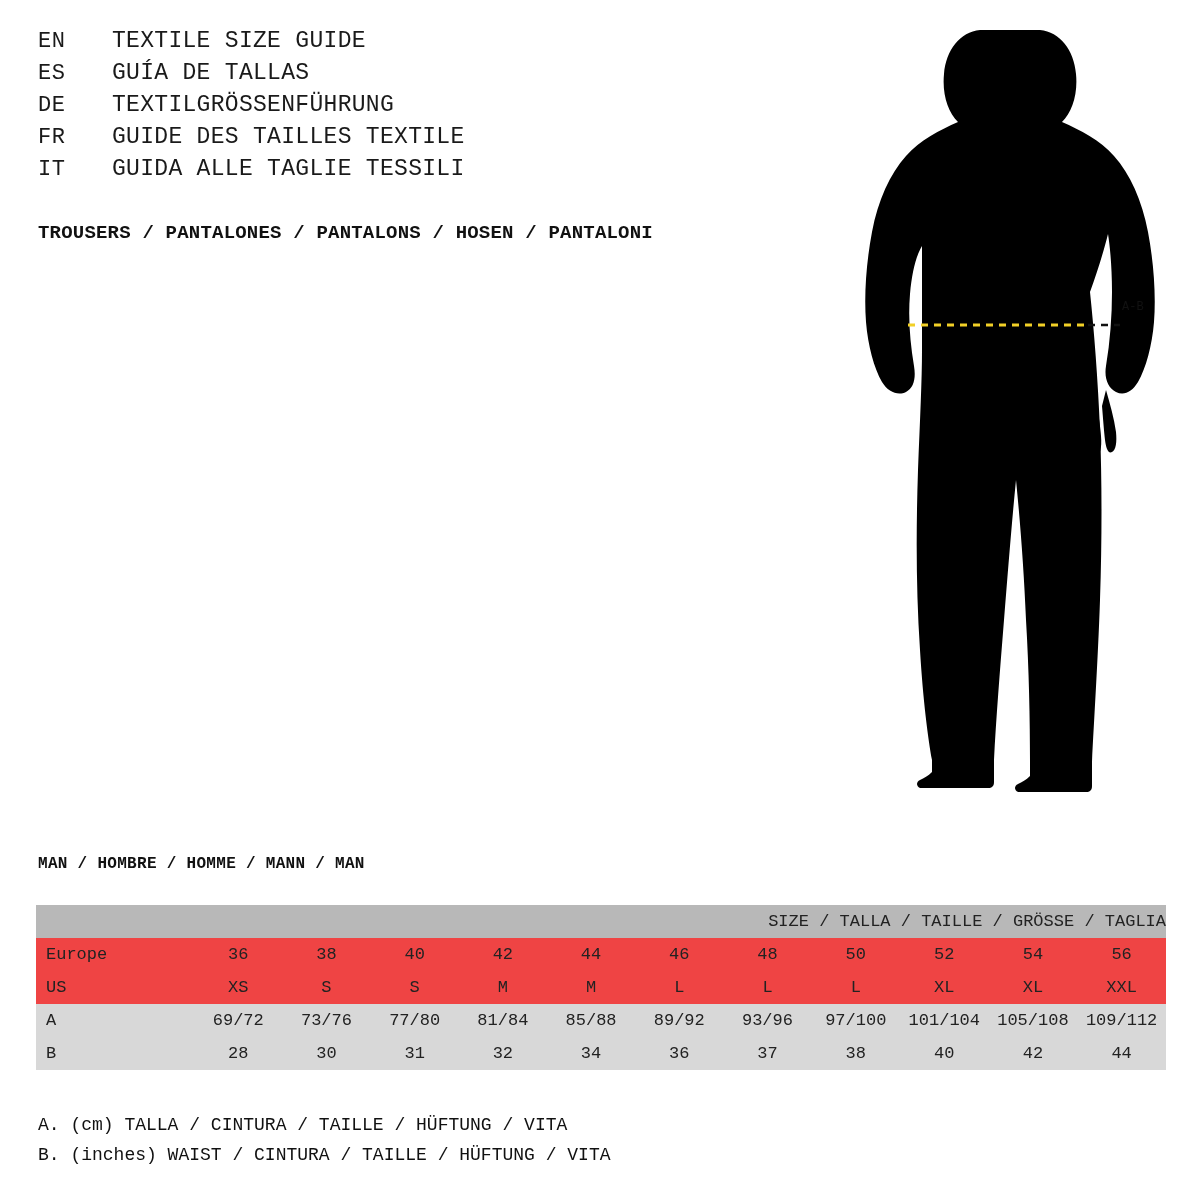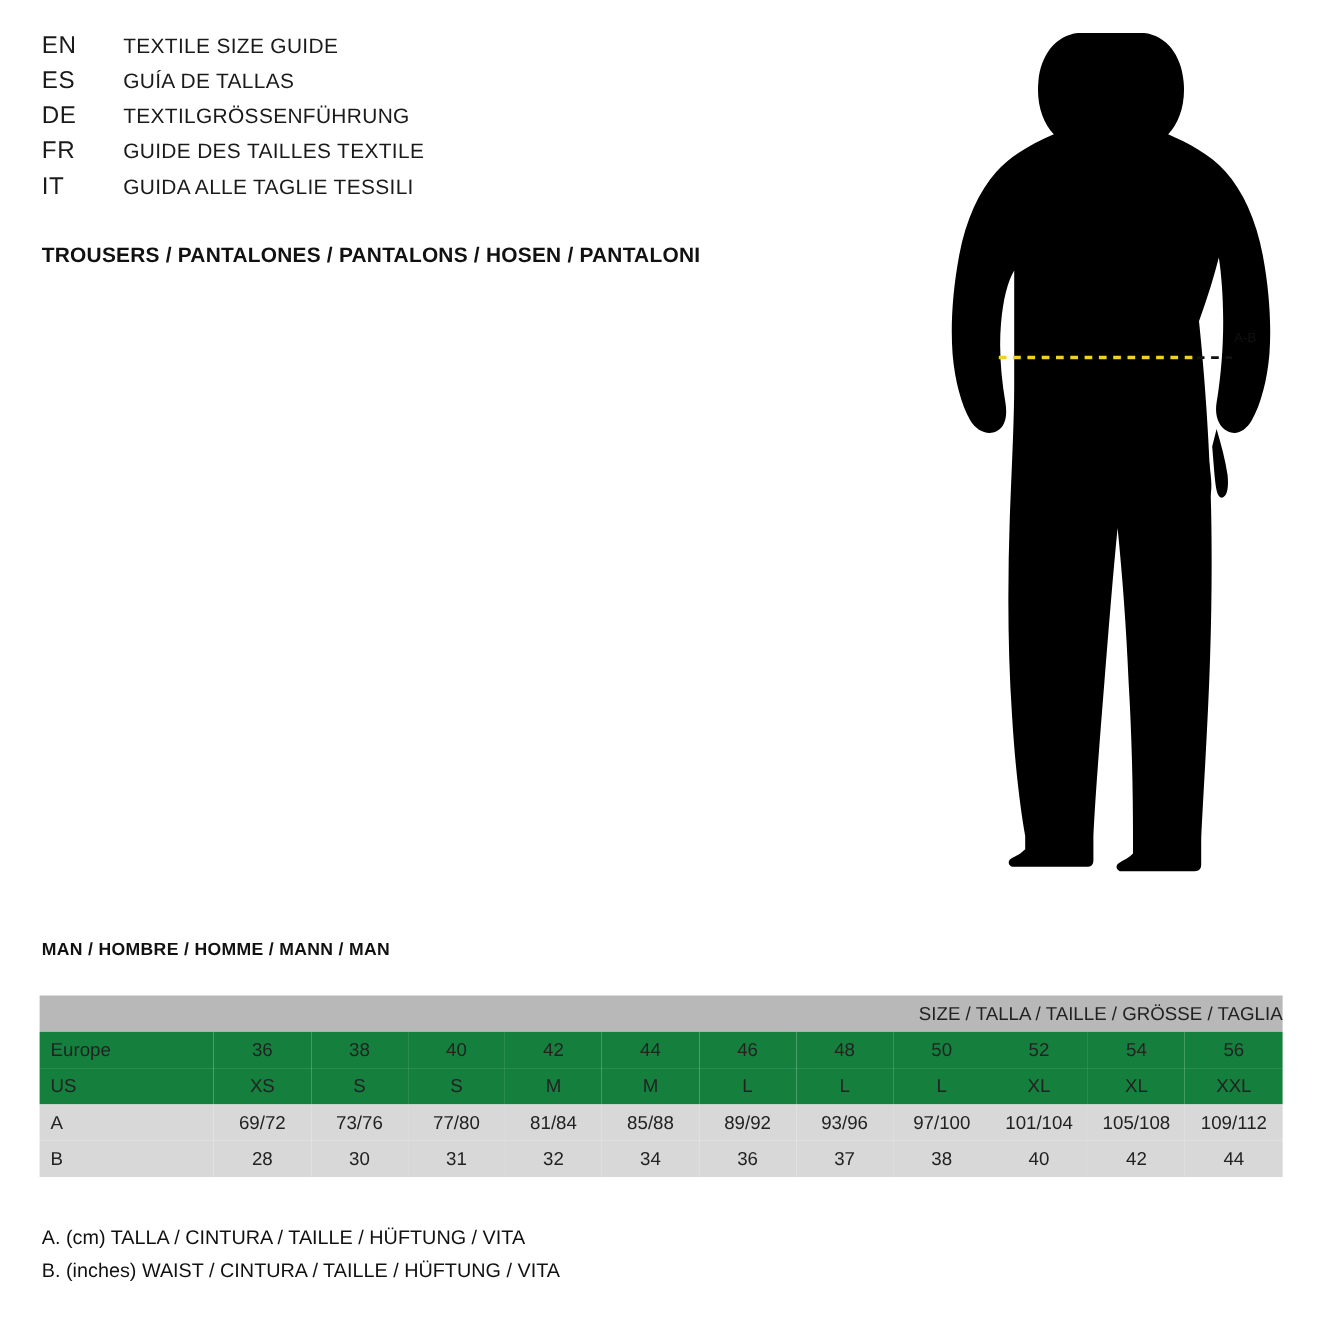--- a/index.html
+++ b/index.html
@@ -12,20 +12,21 @@
     height: 1200px;
     font-family: "Liberation Sans", sans-serif;
     color: #1a1a1a;
     position: relative;
     overflow: hidden;
   }
   .page {
     position: relative;
     width: 1200px;
     height: 1200px;
+    font-family: Liberation Mono, monospace;
   }
 
   
   .lang-block {
     position: absolute;
     left: 38px;
     top: 28px;
     width: 760px;
   }
   .lang-row {
@@ -33,21 +34,21 @@
     align-items: baseline;
     height: 32px;
   }
   .lang-code {
     width: 74px;
     font-size: 22px;
     letter-spacing: 0.5px;
     color: #1a1a1a;
   }
   .lang-text {
-    font-size: 19px;
+    font-size: 23px;
     letter-spacing: 0.3px;
     color: #1a1a1a;
     white-space: nowrap;
   }
   .garment-line {
     position: absolute;
     left: 38px;
     top: 222px;
     font-size: 19px;
     font-weight: bold;
@@ -100,21 +101,21 @@
     color: #222222;
     font-weight: normal;
   }
   .hdr-row td {
     background: #b8b8b8;
     font-weight: bold;
     font-size: 17px;
     color: #111111;
     height: 34px;
   }
-  .row-light td { background: #15803d; }
+  .row-light td { background: #ef4444; }
   .row-dark td  { background: #d8d8d8; }
   .lbl {
     text-align: left;
     padding-left: 10px !important;
     width: 150px;
   }
   .val {
     text-align: center;
     width: 89px;
   }

